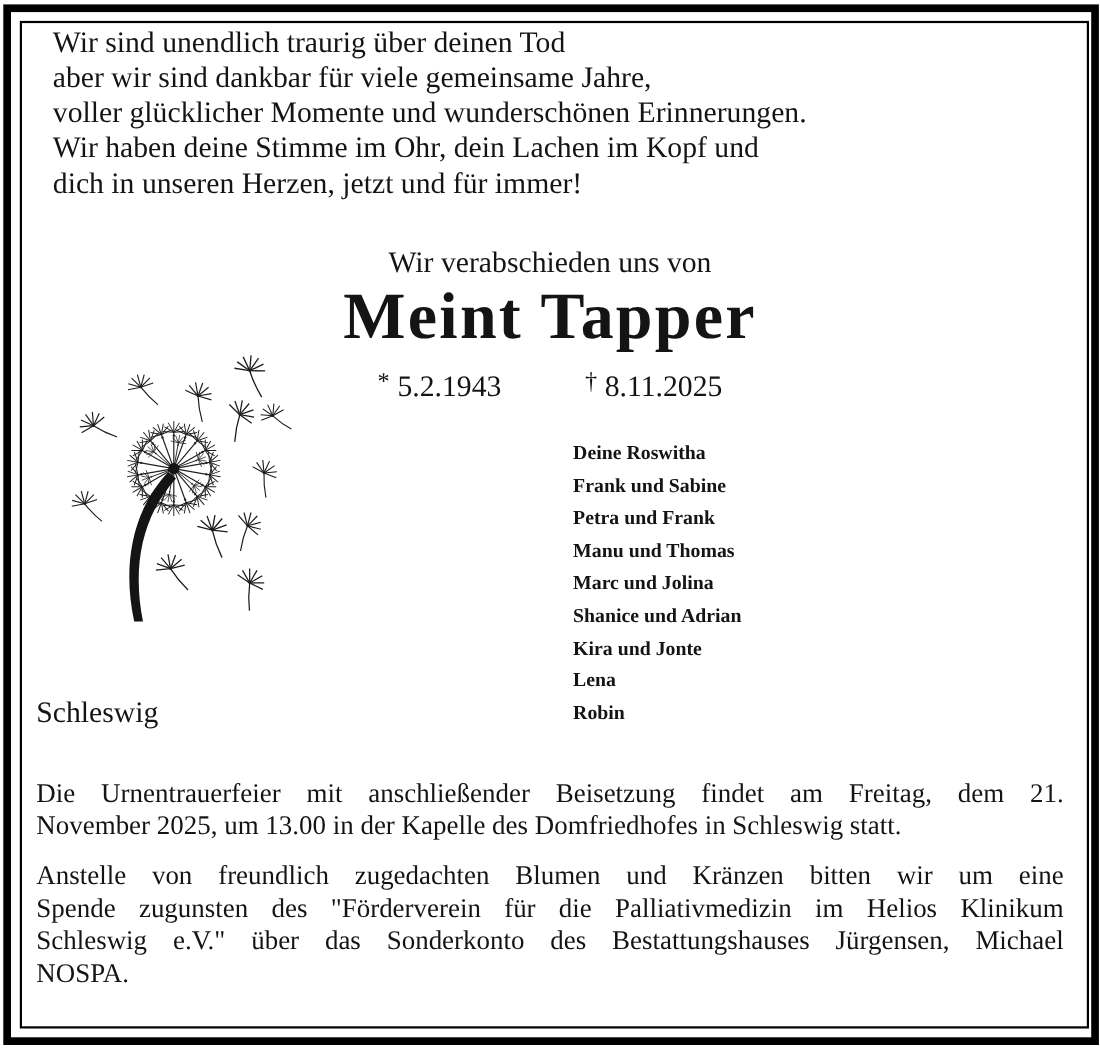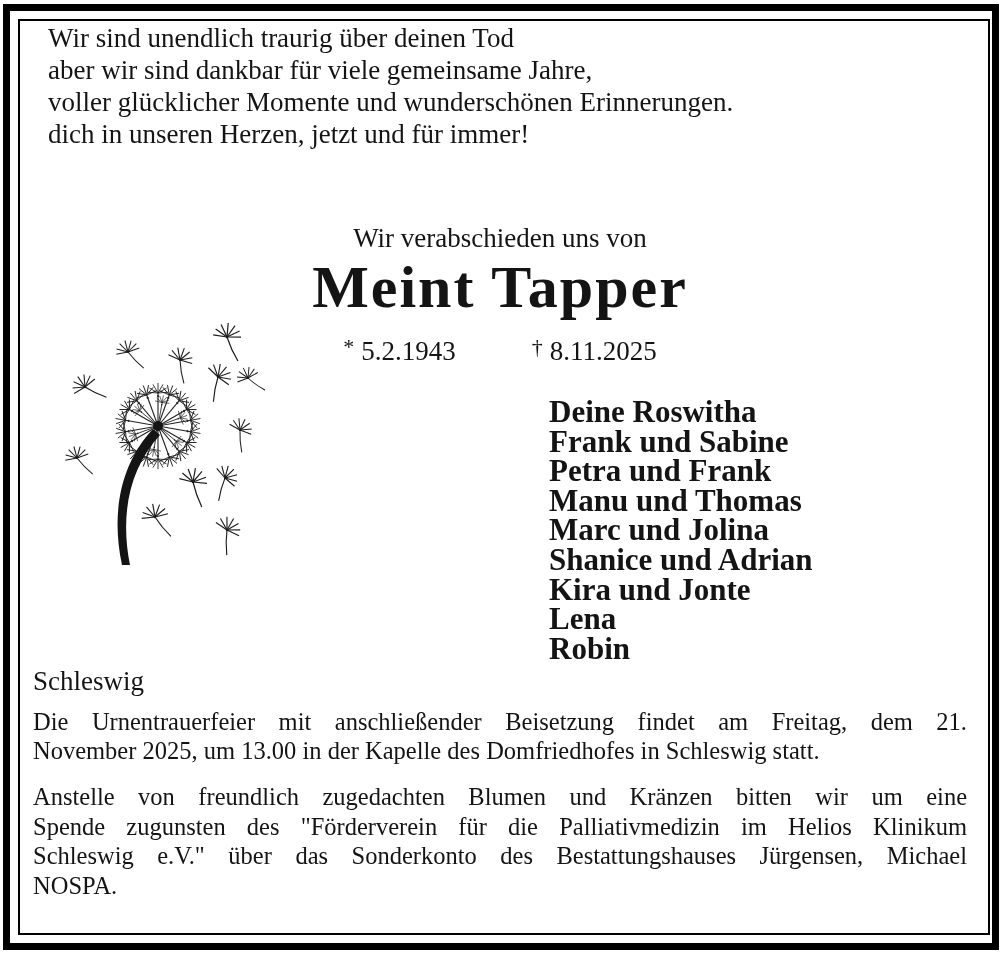--- a/index.html
+++ b/index.html
@@ -64,29 +64,28 @@
     margin-right: 7px;
   }
   .dandelion {
     position: absolute;
     left: 50px; top: 318px;
     width: 215px; height: 260px;
   }
   .mourners {
     position: absolute;
     left: 521px; top: 397px;
-    font-size: 31px;
+    font-size: 18px;
     font-weight: bold;
     line-height: 29.6px;
     white-space: nowrap;
-    margin-left: 28px;
   }
   .city {
     position: absolute;
-    left: 33px; top: 666px;
+    left: 33px; top: 632px;
     font-size: 27px;
   }
   .para {
     position: absolute;
     left: 33px; width: 934px;
     font-size: 24.5px;
   }
   .para.p1 { top: 707px; line-height: 29px; }
   .para.p2 { top: 782px; line-height: 29.5px; }
   .pline { white-space: nowrap; }
@@ -99,20 +98,21 @@
 </head>
 <body>
 
 <div class="frame-outer"></div>
 <div class="frame-inner"></div>
 
 <div class="intro">
   <div>Wir sind unendlich traurig über deinen Tod</div>
   <div>aber wir sind dankbar für viele gemeinsame Jahre,</div>
   <div>voller glücklicher Momente und wunderschönen Erinnerungen.</div>
+  <div>Wir haben deine Stimme im Ohr, dein Lachen im Kopf und</div>
   <div>dich in unseren Herzen, jetzt und für immer!</div>
 </div>
 
 <div class="farewell">Wir verabschieden uns von</div>
 
 <div class="deceased">Meint Tapper</div>
 
 <div class="dates">
   <span>
     <span class="sym">*</span><span>5.2.1943</span>

